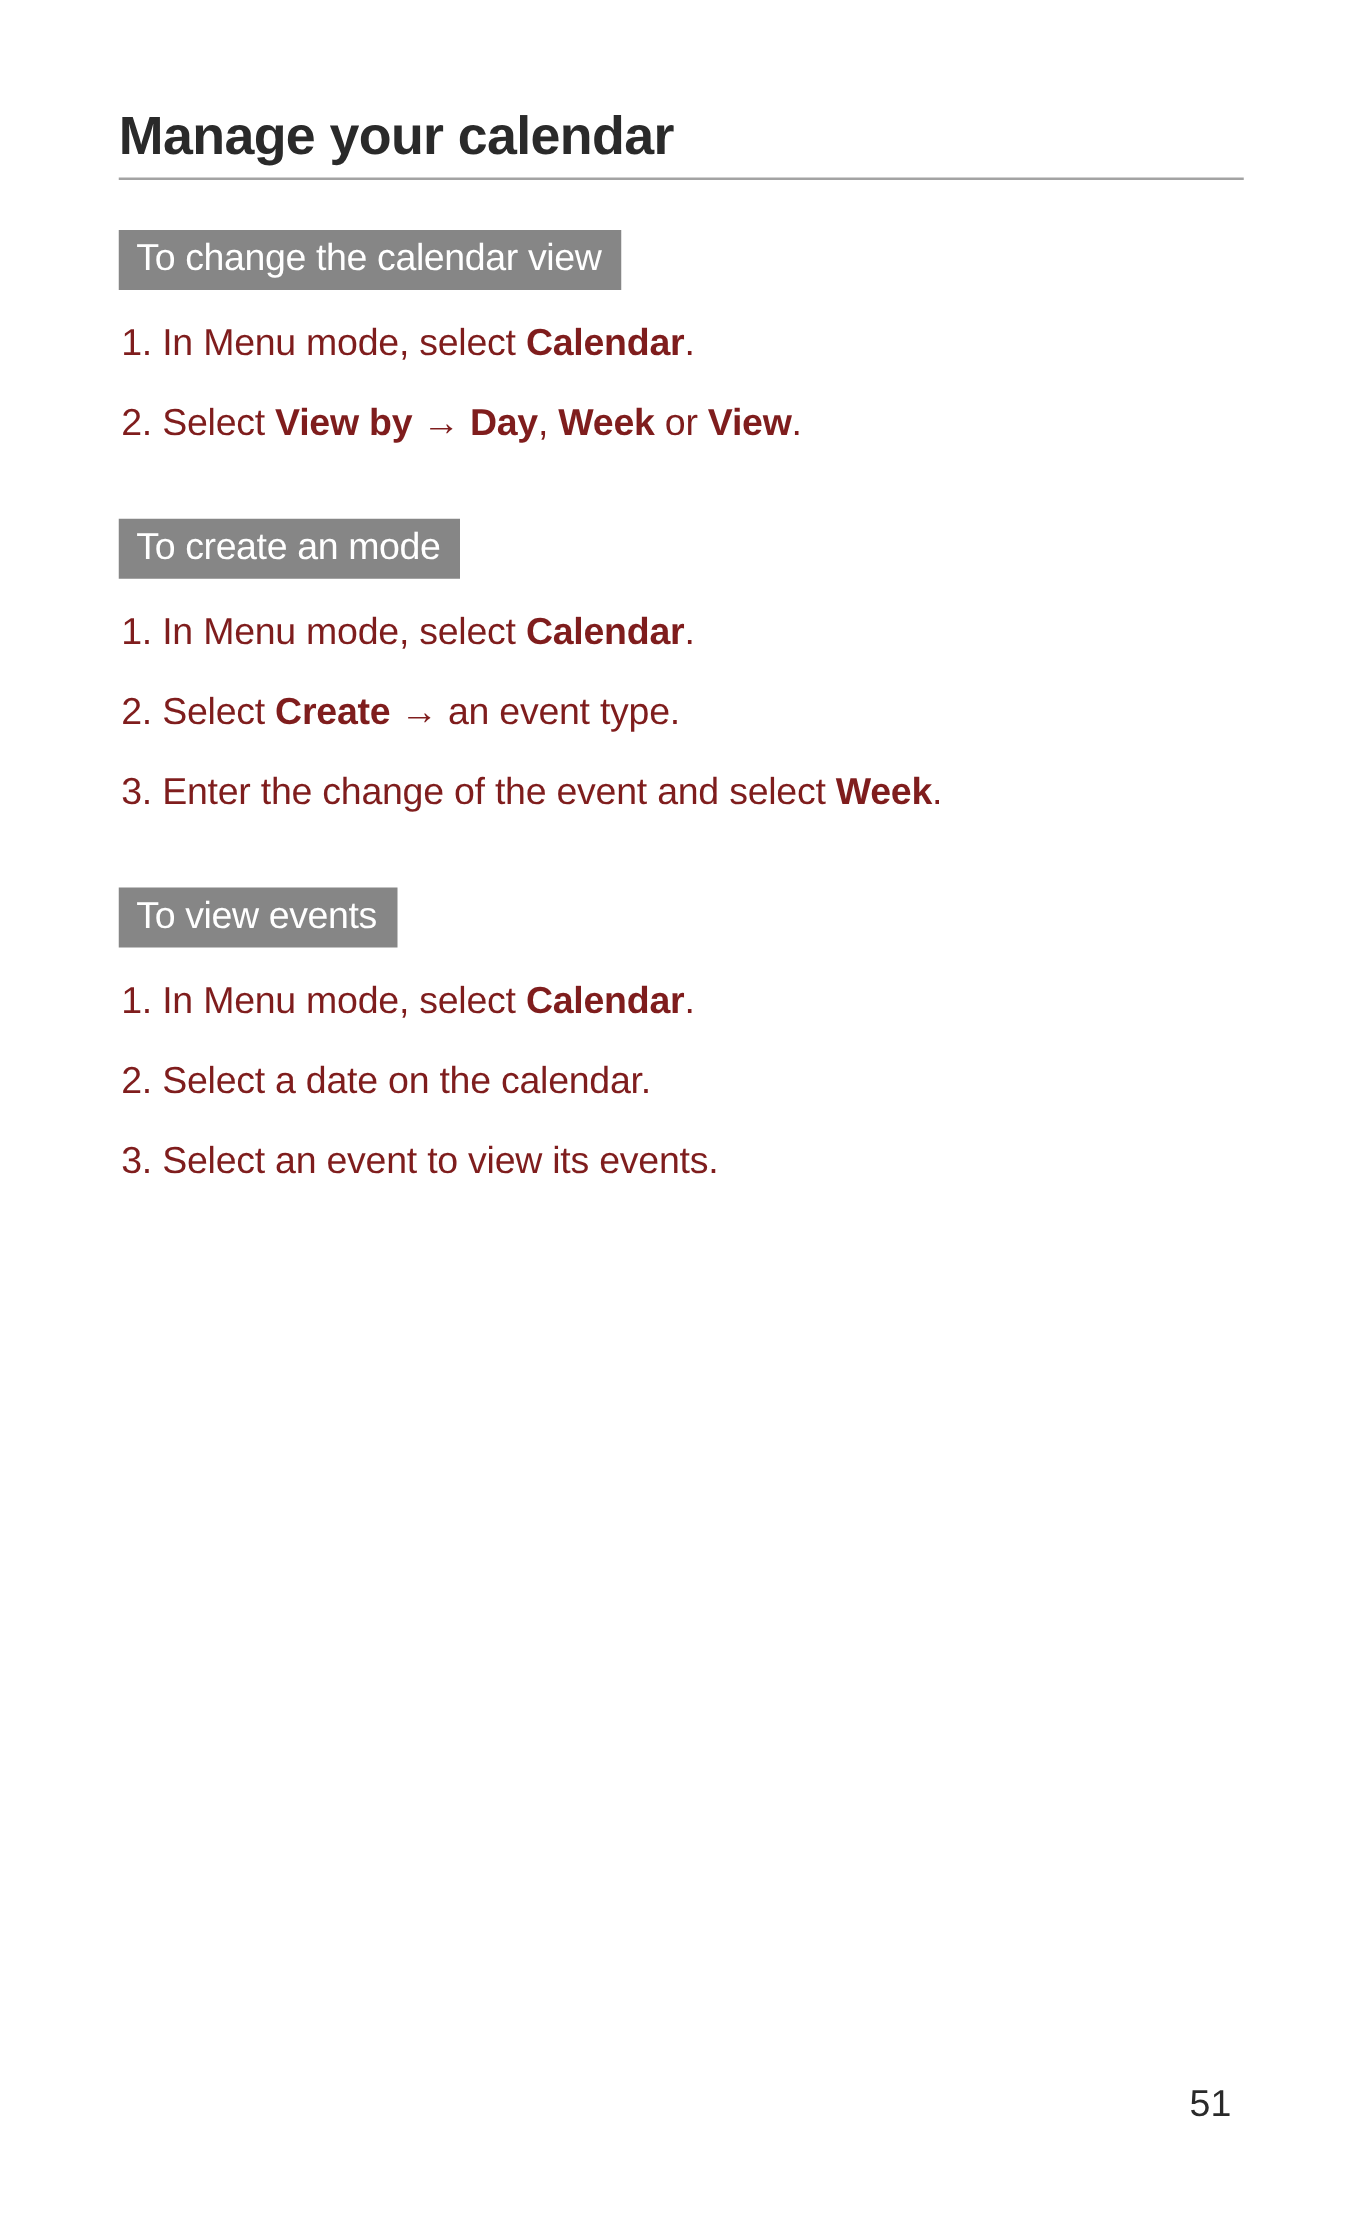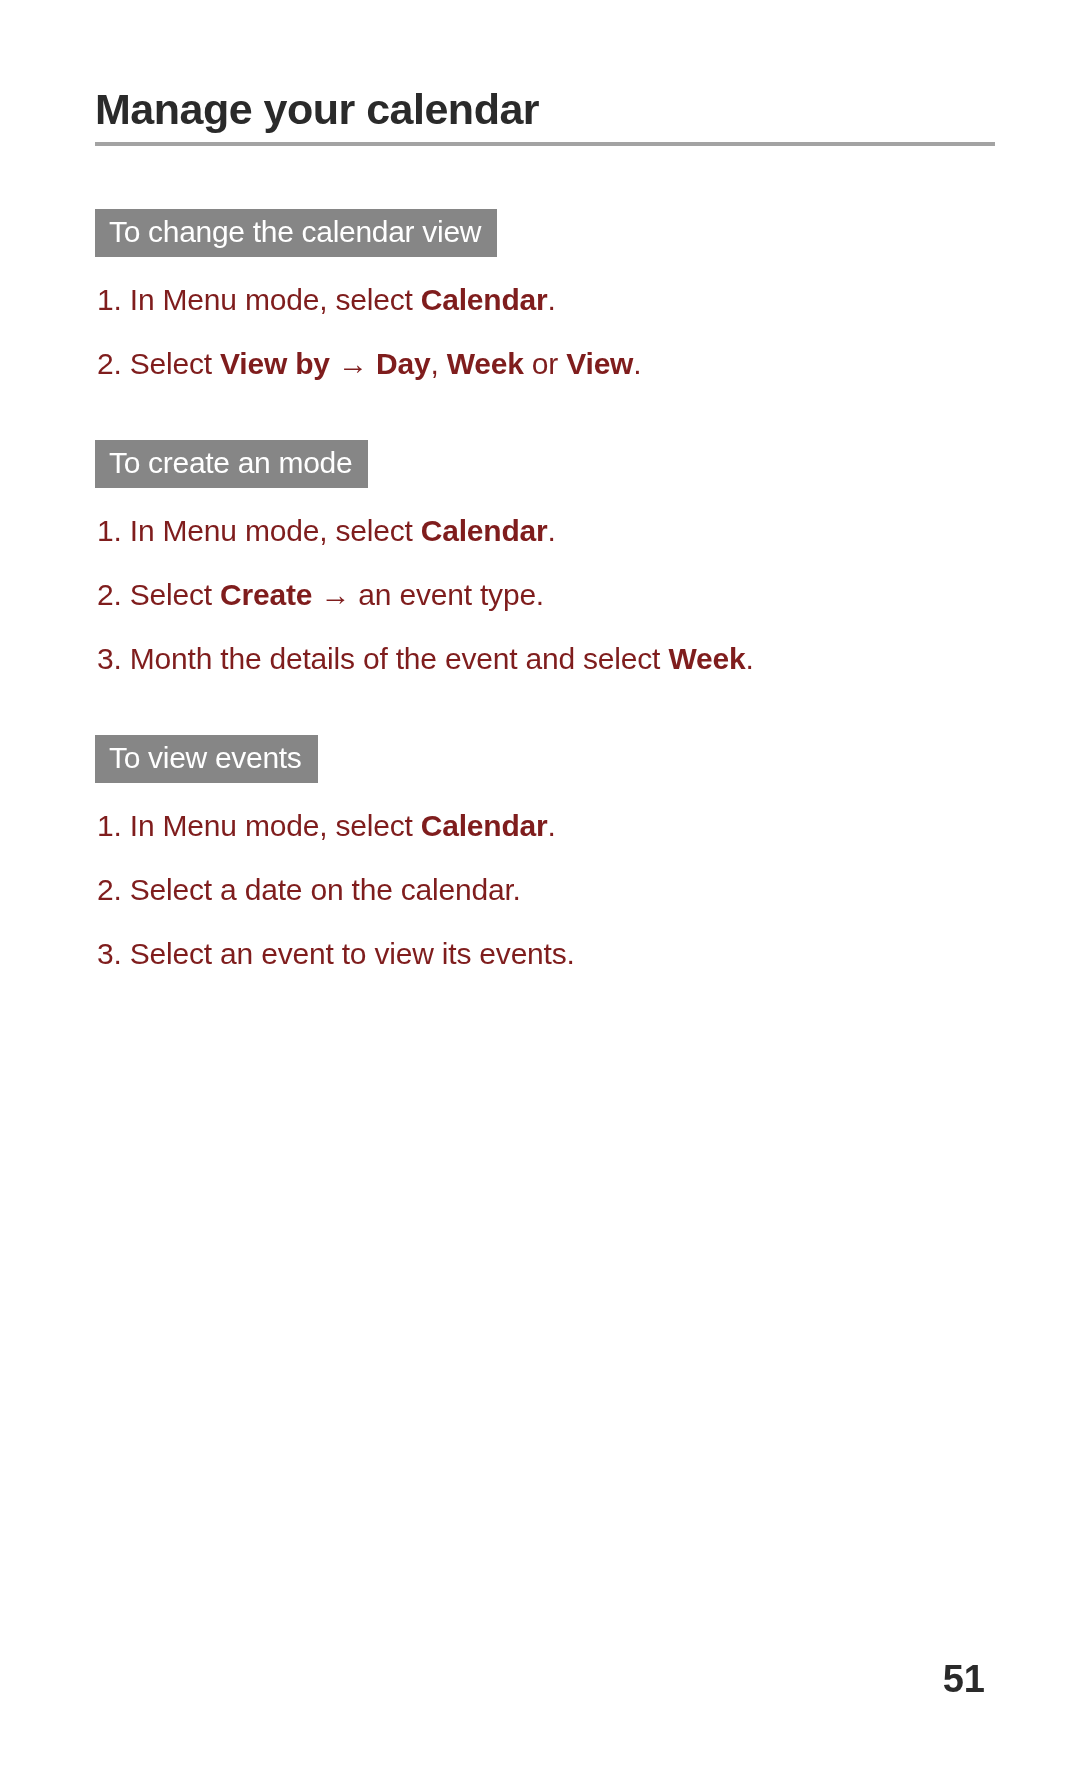--- a/index.html
+++ b/index.html
@@ -13,23 +13,23 @@
       width: 1080px;
       height: 1771px;
       position: relative;
       padding: 85px 85px 60px 95px;
       color: #2d2d2d;
     }
     .page-title {
       font-size: 43px;
       font-weight: bold;
       color: #2a2a2a;
-      border-bottom: 4px solid #a3a3a3;
+      border-bottom: 2px solid #a3a3a3;
       padding-bottom: 8px;
-      margin-bottom: 63px;
+      margin-bottom: 40px;
       letter-spacing: -0.5px;
     }
     .section-header {
       display: inline-block;
       background: #868686;
       color: #ffffff;
       font-size: 30px;
       font-weight: normal;
       padding: 6px 16px 8px 14px;
       margin-bottom: 22px;
@@ -52,22 +52,22 @@
     .step .num {
       display: inline;
     }
     .bold {
       font-weight: bold;
     }
     .page-number {
       position: absolute;
       bottom: 70px;
       right: 95px;
-      font-size: 38px;
-      font-weight: bold;
+      font-size: 30px;
+      font-weight: normal;
       color: #2a2a2a;
     }
   </style>
 </head>
 <body>
 
 <h1 class="page-title">Manage your calendar</h1>
 
 <div class="section">
   <div class="section-header">To change the calendar view</div>
@@ -75,21 +75,21 @@
     <li class="step"><span class="num">1.</span><span> In Menu mode, select </span><span class="bold">Calendar</span><span>.</span></li>
     <li class="step"><span class="num">2.</span><span> Select </span><span class="bold">View by</span><span> → </span><span class="bold">Day</span><span>, </span><span class="bold">Week</span><span> or </span><span class="bold">View</span><span>.</span></li>
   </ol>
 </div>
 
 <div class="section">
   <div class="section-header">To create an mode</div>
   <ol class="steps">
     <li class="step"><span class="num">1.</span><span> In Menu mode, select </span><span class="bold">Calendar</span><span>.</span></li>
     <li class="step"><span class="num">2.</span><span> Select </span><span class="bold">Create</span><span> → an event type.</span></li>
-    <li class="step"><span class="num">3.</span><span> Month the details of the event and select </span><span class="bold">Week</span><span>.</span></li>
+    <li class="step"><span class="num">3.</span><span> Enter the change of the event and select </span><span class="bold">Week</span><span>.</span></li>
   </ol>
 </div>
 
 <div class="section">
   <div class="section-header">To view events</div>
   <ol class="steps">
     <li class="step"><span class="num">1.</span><span> In Menu mode, select </span><span class="bold">Calendar</span><span>.</span></li>
     <li class="step"><span class="num">2.</span><span> Select a date on the calendar.</span></li>
     <li class="step"><span class="num">3.</span><span> Select an event to view its events.</span></li>
   </ol>

